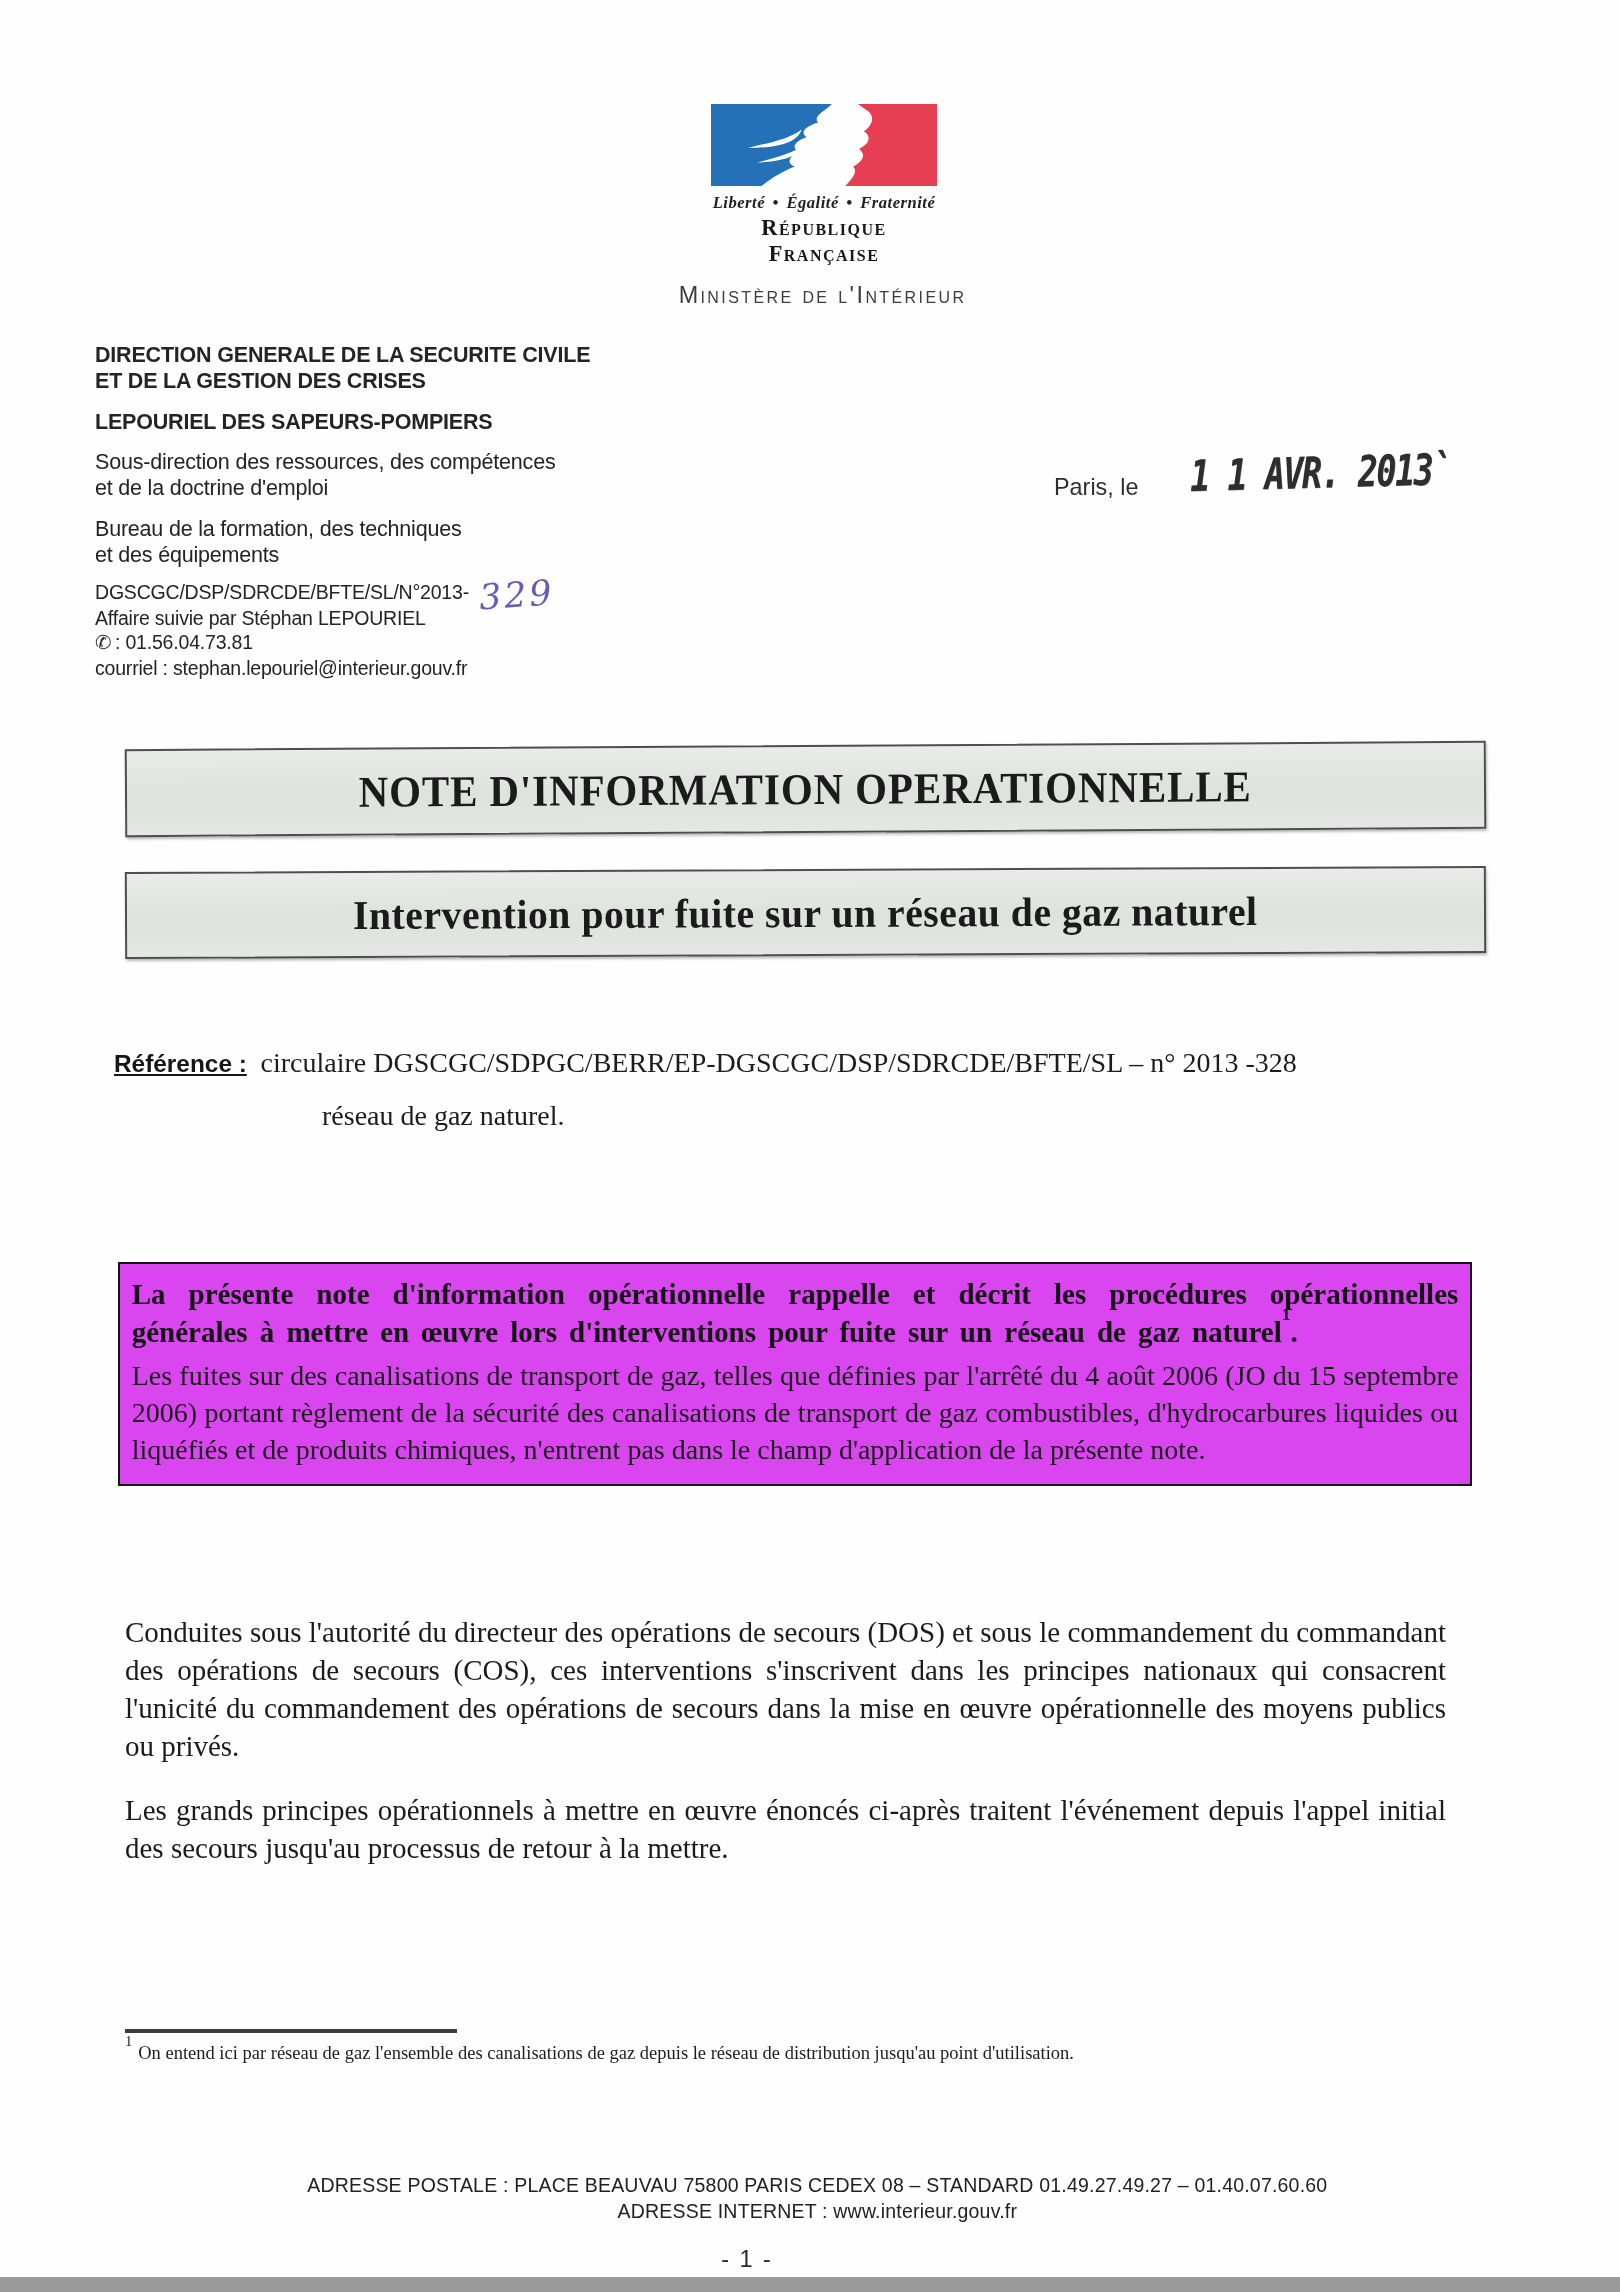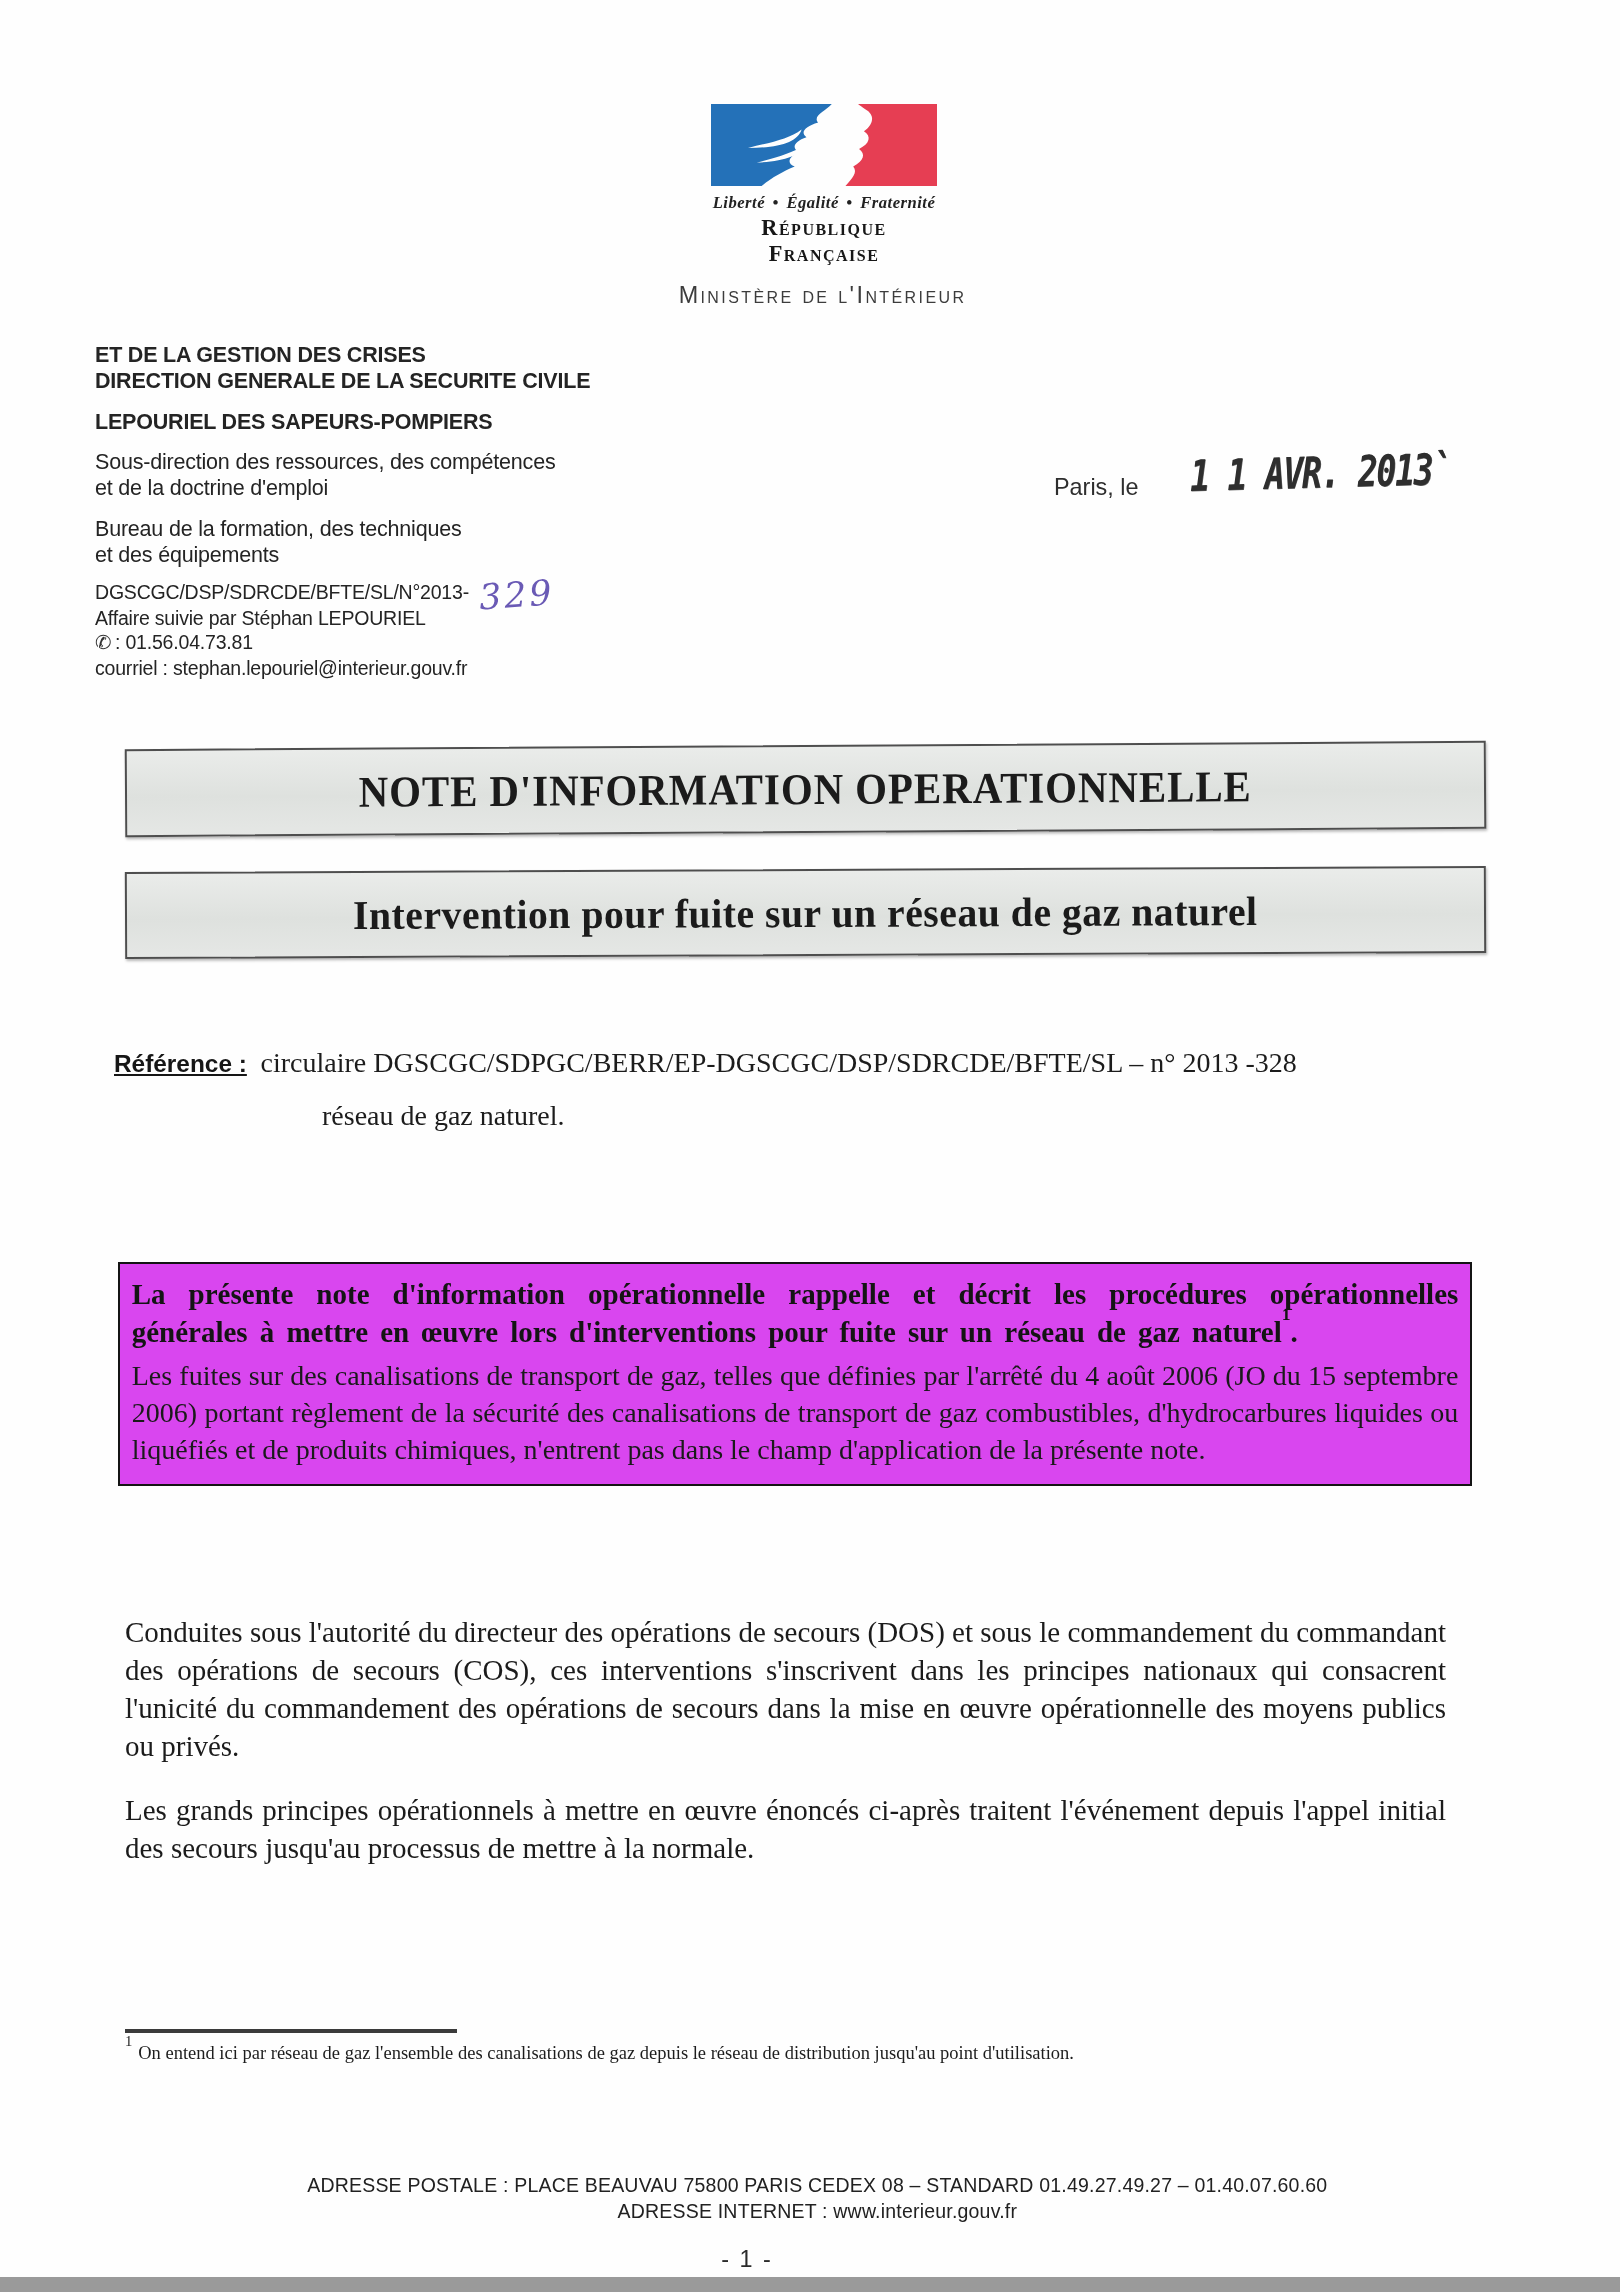--- a/index.html
+++ b/index.html
@@ -153,22 +153,22 @@
       <path fill="#fefefe" d="M47,60 C68,55 84,50 96,42 C92,53 75,59 47,60 Z"></path>
       <path fill="#e63e53" d="M232,0 V84 H138 C145,76 151,70 146,64 C157,58 159,51 152,46 C163,41 165,33 157,28 C167,21 169,11 158,5 C155,3 152,1 151,0 Z"></path>
     </svg>
     <div class="logo-motto">Liberté • Égalité • Fraternité</div>
     <div class="logo-republic">République Française</div>
   </div>
 
   <div class="ministry">Ministère de l'Intérieur</div>
 
   <div class="letterhead">
+    <div class="lh-line lh-bold">DIRECTION GENERALE DE LA SECURITE CIVILE</div>
     <div class="lh-line lh-bold">ET DE LA GESTION DES CRISES</div>
-    <div class="lh-line lh-bold">DIRECTION GENERALE DE LA SECURITE CIVILE</div>
     <div class="lh-line lh-bold lh-gap">LEPOURIEL DES SAPEURS-POMPIERS</div>
     <div class="lh-line lh-gap">Sous-direction des ressources, des compétences</div>
     <div class="lh-line">et de la doctrine d'emploi</div>
     <div class="lh-line lh-gap">Bureau de la formation, des techniques</div>
     <div class="lh-line">et des équipements</div>
     <div class="lh-line lh-small lh-first-small">
       <span>DGSCGC/DSP/SDRCDE/BFTE/SL/N°2013-</span><span class="hand">329</span>
     </div>
     <div class="lh-line lh-small">Affaire suivie par Stéphan LEPOURIEL</div>
     <div class="lh-line lh-small">
@@ -196,21 +196,21 @@
     <div class="ref-indent">réseau de gaz naturel.</div>
   </div>
 
   <div class="highlight-box">
     <p class="box-bold"><span>La présente note d'information opérationnelle rappelle et décrit les procédures opérationnelles générales à mettre en œuvre lors d'interventions pour fuite sur un réseau de gaz naturel</span><sup class="fn-ref">1</sup><span>.</span></p>
     <p class="box-body">Les fuites sur des canalisations de transport de gaz, telles que définies par l'arrêté du 4 août 2006 (JO du 15 septembre 2006) portant règlement de la sécurité des canalisations de transport de gaz combustibles, d'hydrocarbures liquides ou liquéfiés et de produits chimiques, n'entrent pas dans le champ d'application de la présente note.</p>
   </div>
 
   <div class="bodytext">
     <p>Conduites sous l'autorité du directeur des opérations de secours (DOS) et sous le commandement du commandant des opérations de secours (COS), ces interventions s'inscrivent dans les principes nationaux qui consacrent l'unicité du commandement des opérations de secours dans la mise en œuvre opérationnelle des moyens publics ou privés.</p>
-    <p>Les grands principes opérationnels à mettre en œuvre énoncés ci-après traitent l'événement depuis l'appel initial des secours jusqu'au processus de mettre à la normale.</p>
+    <p>Les grands principes opérationnels à mettre en œuvre énoncés ci-après traitent l'événement depuis l'appel initial des secours jusqu'au processus de retour à la mettre.</p>
   </div>
 
   <div class="footnote-rule"></div>
   <div class="footnote">
     <sup>1</sup><span>On entend ici par réseau de gaz l'ensemble des canalisations de gaz depuis le réseau de distribution jusqu'au point d'utilisation.</span>
   </div>
 
   <div class="footer">
     <div>ADRESSE POSTALE : PLACE BEAUVAU 75800 PARIS CEDEX 08 – STANDARD 01.49.27.49.27 – 01.40.07.60.60</div>
     <div>ADRESSE INTERNET : www.interieur.gouv.fr</div>

